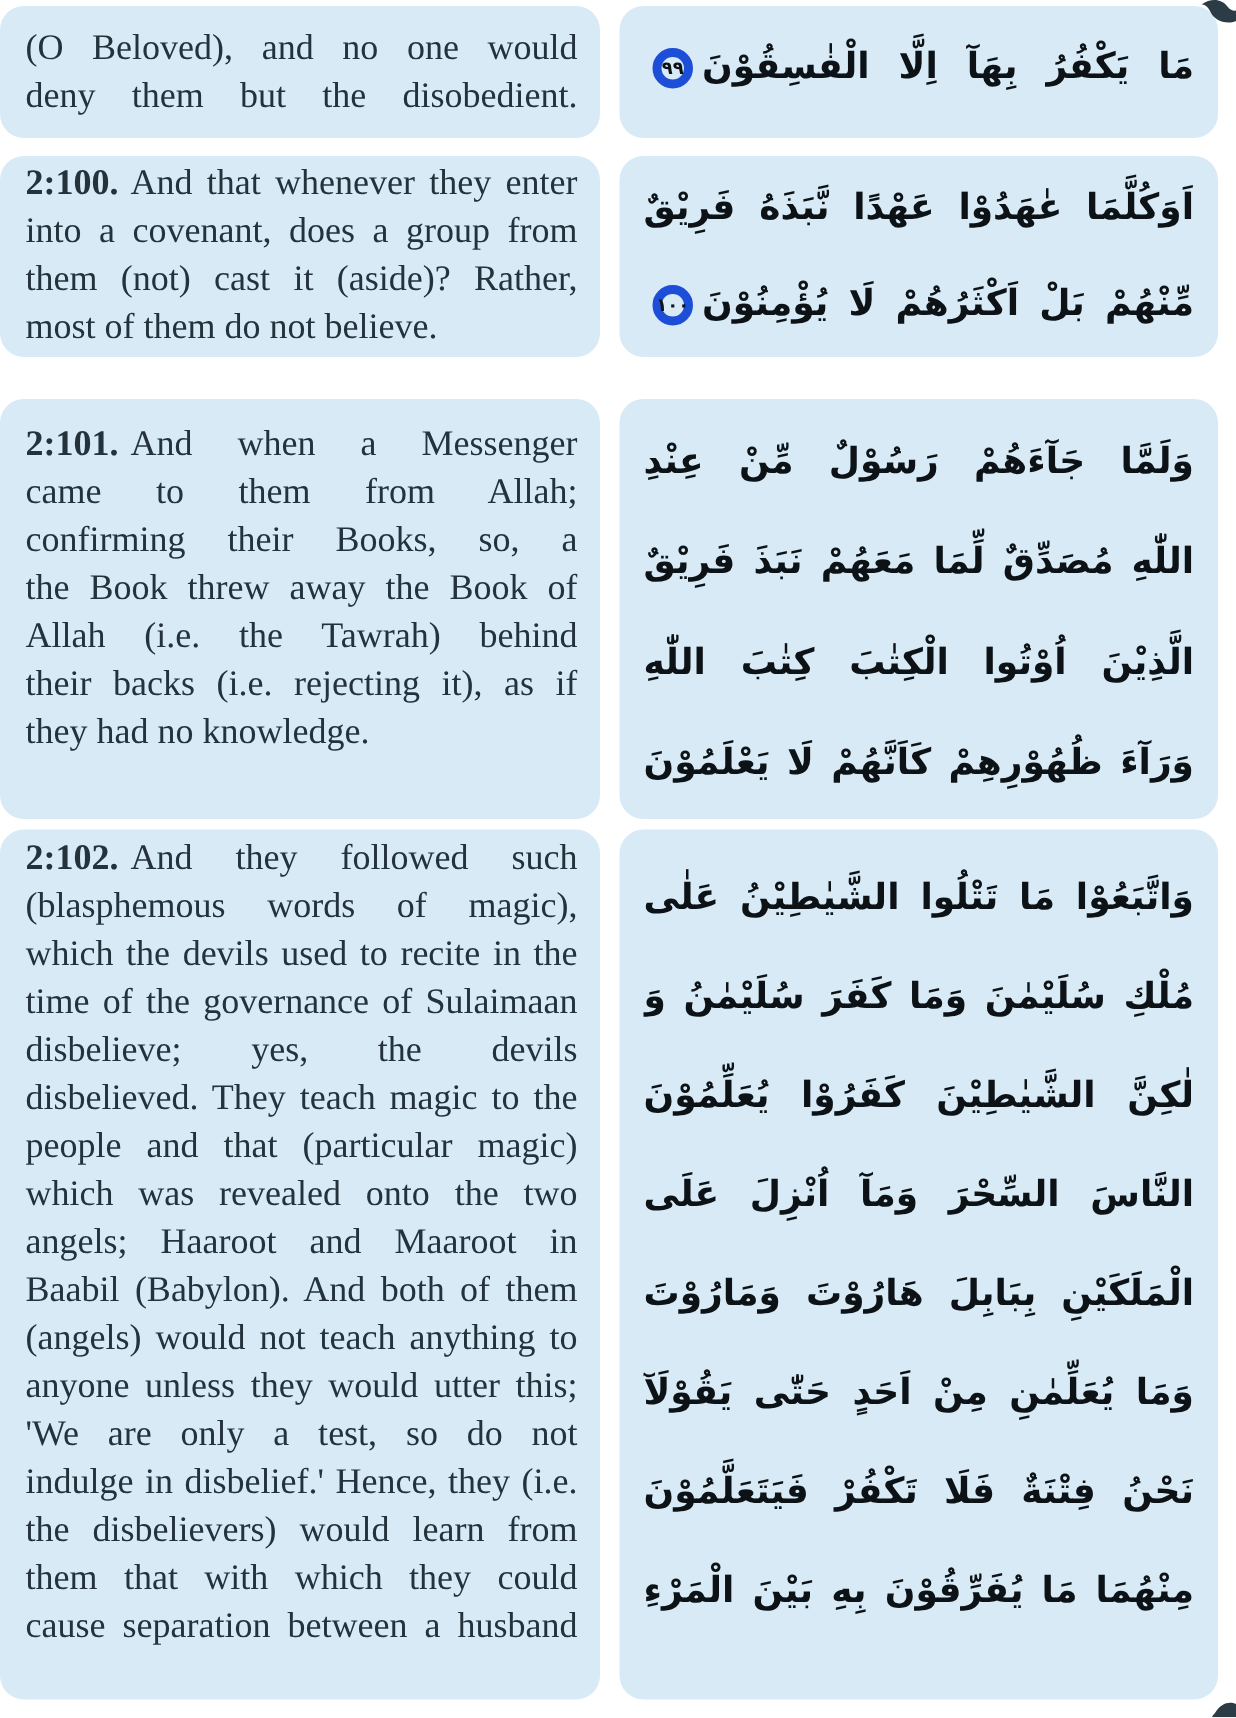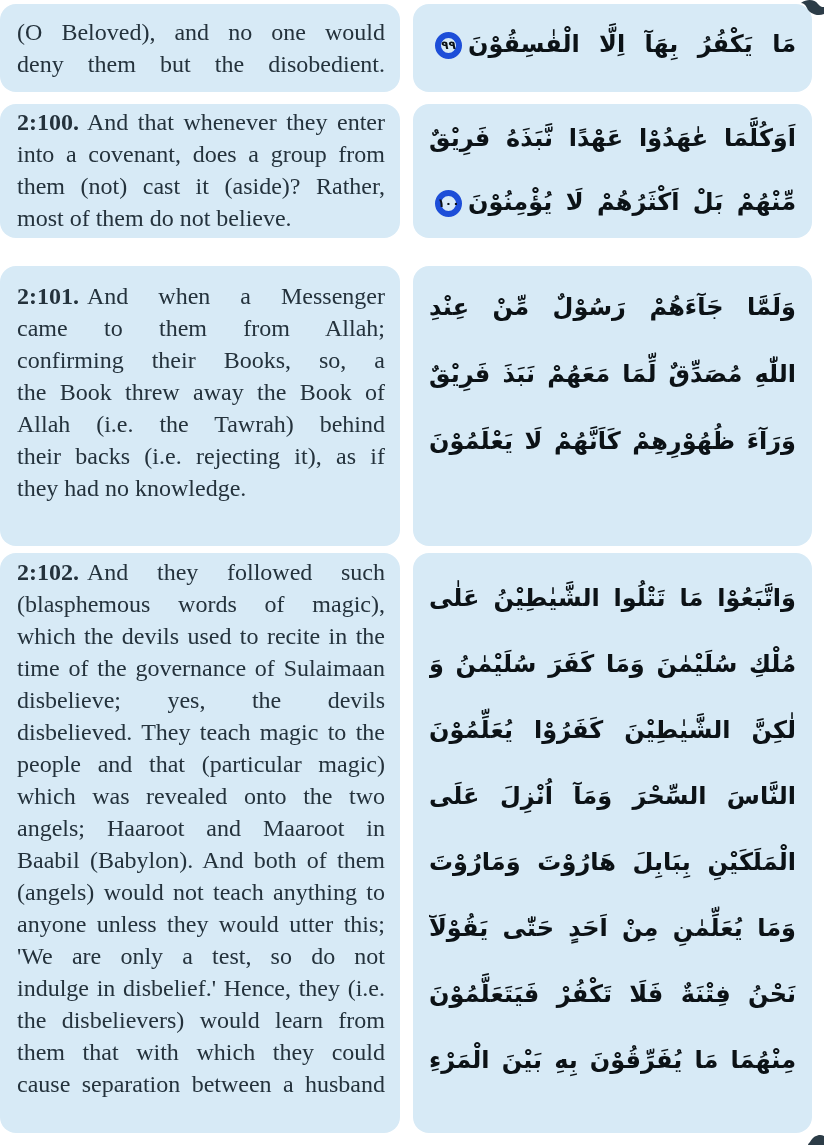--- a/index.html
+++ b/index.html
@@ -75,20 +75,21 @@
     <div class="eline">came to them from Allah;</div>
     <div class="eline">confirming their Books, so, a</div>
     <div class="eline">the Book threw away the Book of</div>
     <div class="eline">Allah (i.e. the Tawrah) behind</div>
     <div class="eline">their backs (i.e. rejecting it), as if</div>
     <div class="eline endline">they had no knowledge.</div>
   </div>
   <div class="panel right r3 arb p3">
     <div class="aline">وَلَمَّا جَآءَهُمْ رَسُوْلٌ مِّنْ عِنْدِ</div>
     <div class="aline">اللّٰهِ مُصَدِّقٌ لِّمَا مَعَهُمْ نَبَذَ فَرِيْقٌ مِّنَ</div>
+    <div class="aline">الَّذِيْنَ اُوْتُوا الْكِتٰبَ كِتٰبَ اللّٰهِ</div>
     <div class="aline"><span>وَرَآءَ ظُهُوْرِهِمْ كَاَنَّهُمْ لَا يَعْلَمُوْنَ</span></div>
   </div>
 
   <div class="panel left r4 eng p4">
     <div class="eline"><b class="vref">2:102.</b><span>And they followed such</span></div>
     <div class="eline">(blasphemous words of magic),</div>
     <div class="eline">which the devils used to recite in the</div>
     <div class="eline">time of the governance of Sulaimaan</div>
     <div class="eline">disbelieve; yes, the devils</div>
     <div class="eline">disbelieved. They teach magic to the</div>

